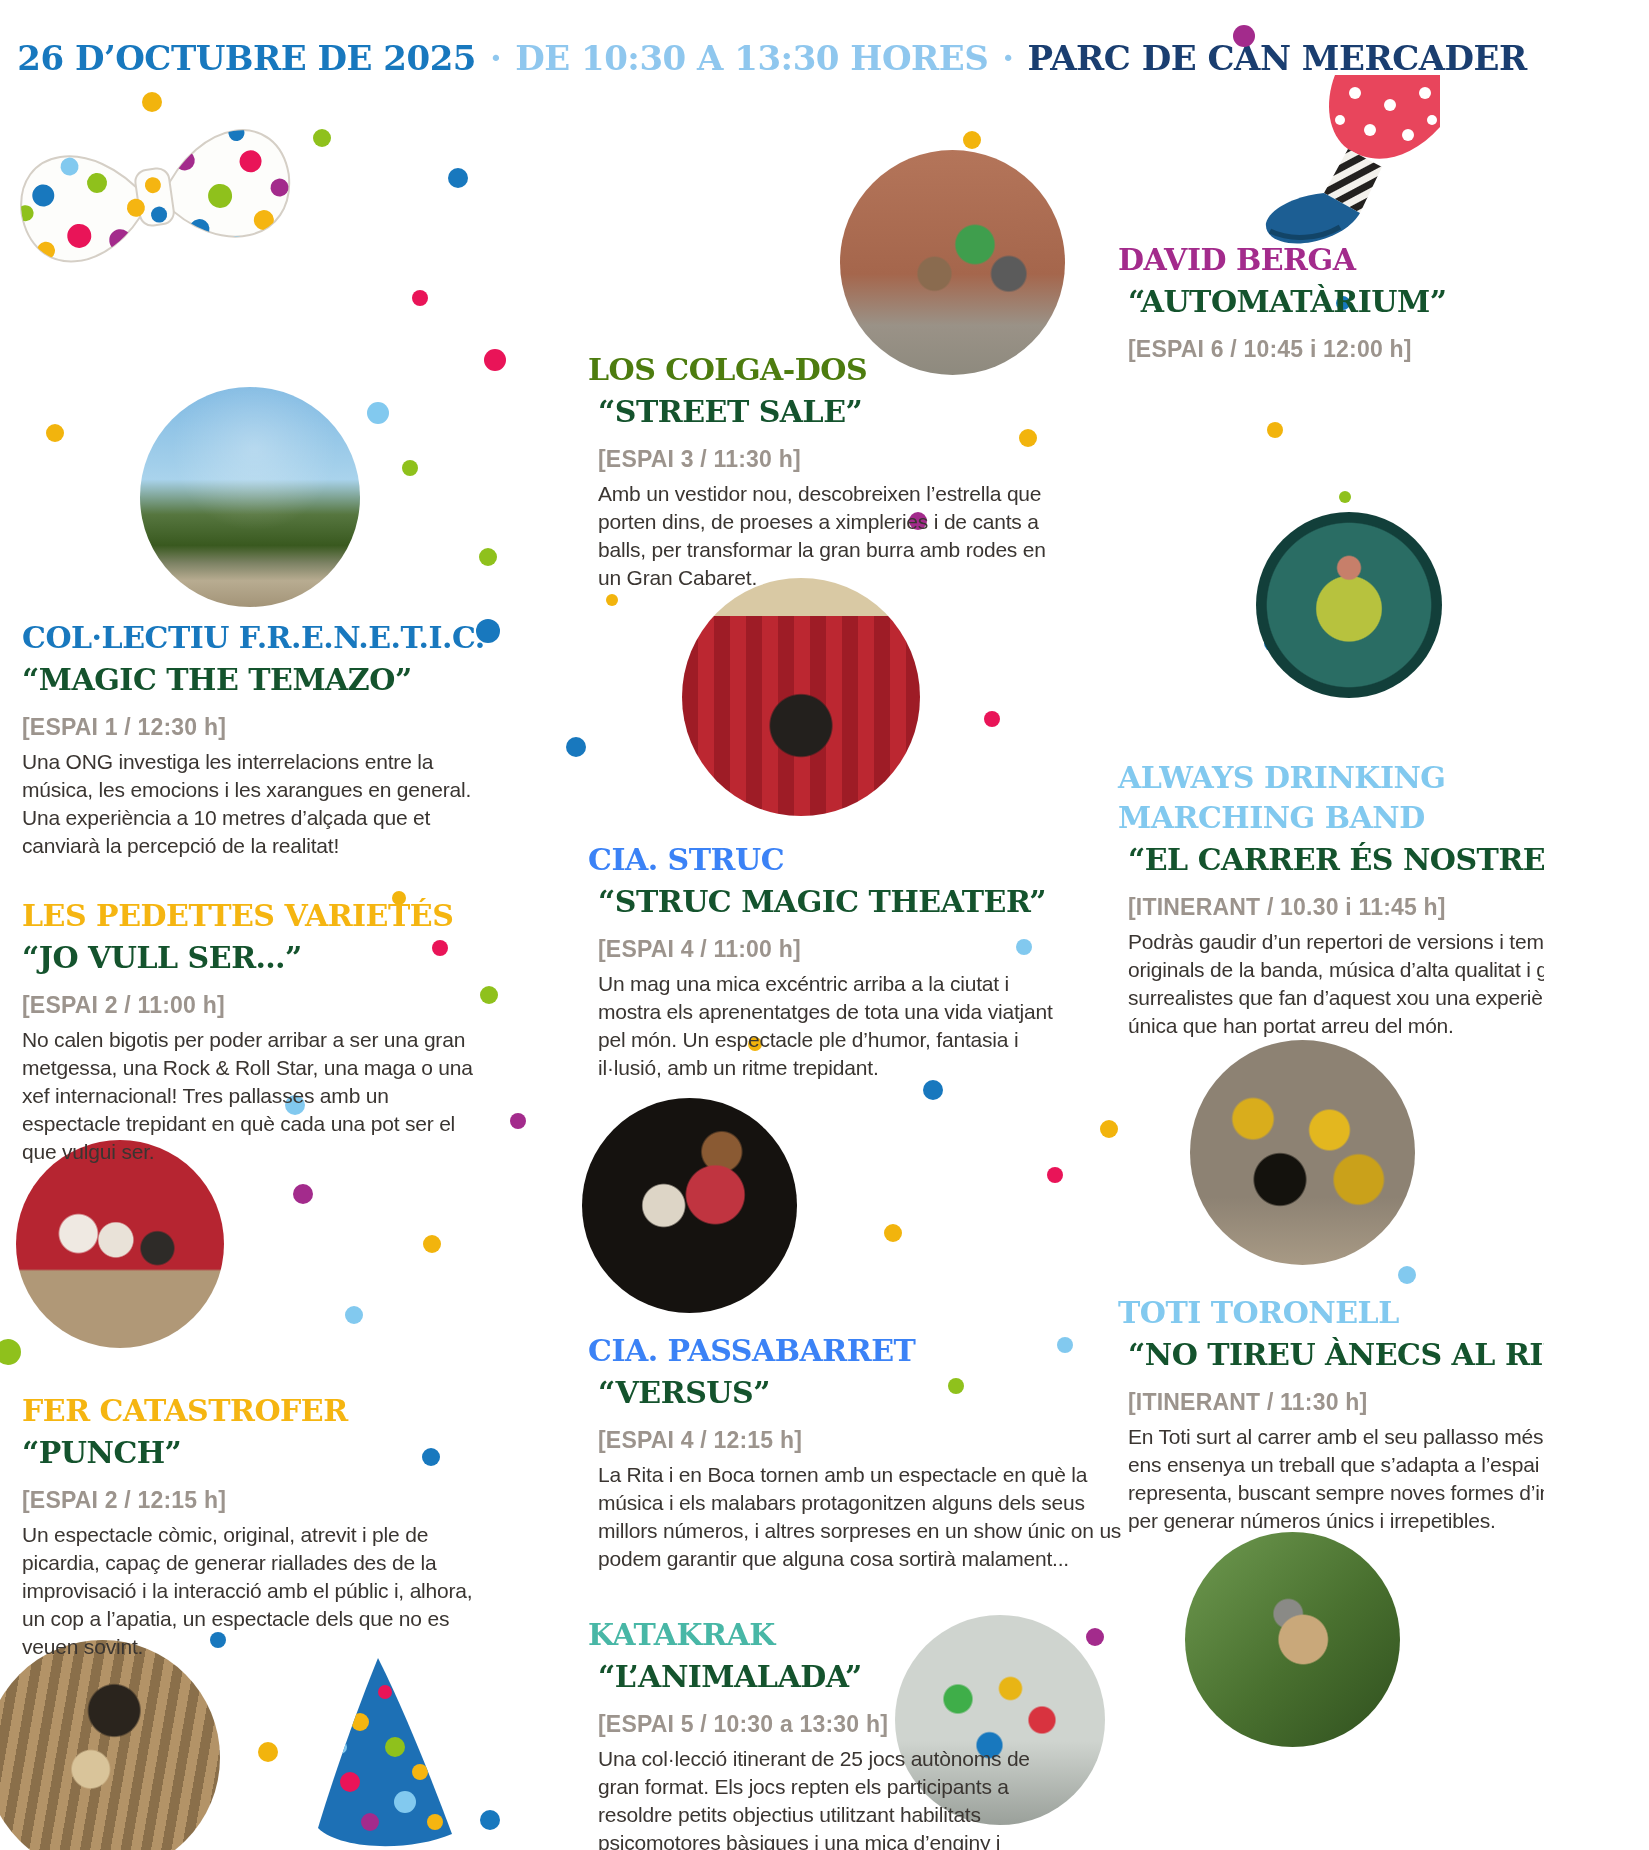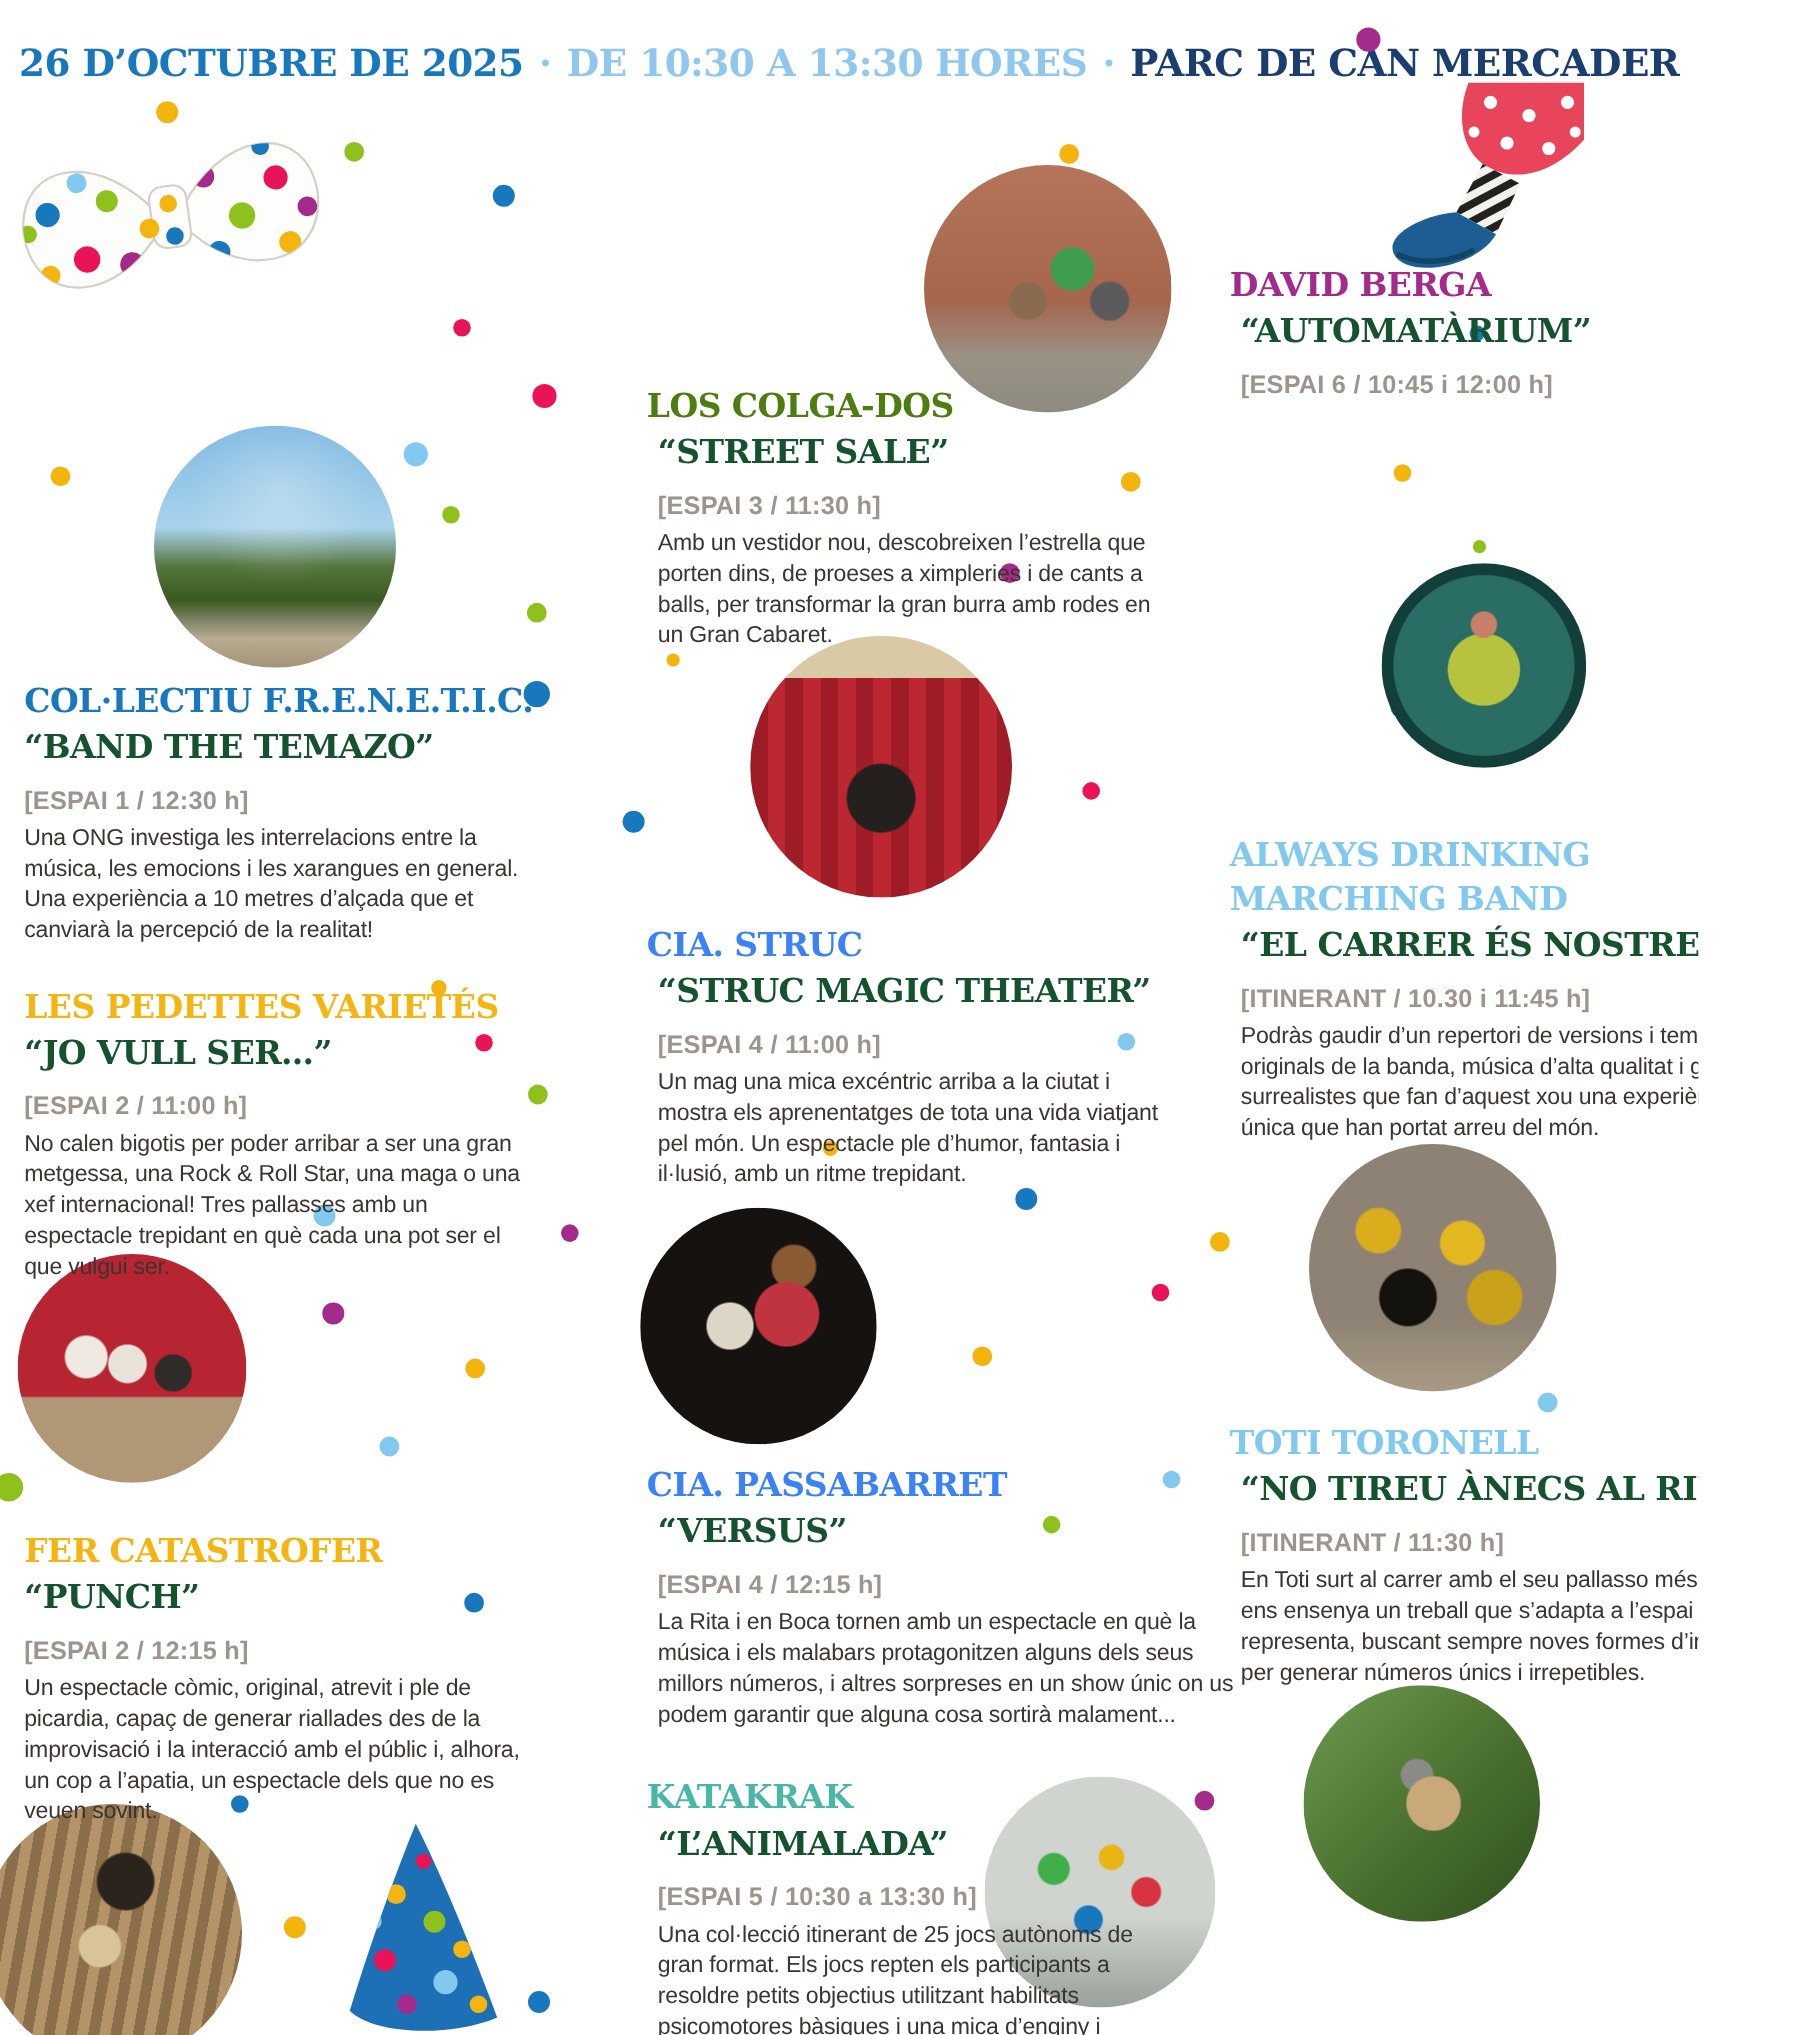--- a/index.html
+++ b/index.html
@@ -257,21 +257,21 @@
   <div class="photo" id="ph-automatarium"></div>
   <div class="photo" id="ph-clown-doctors"></div>
   <div class="photo" id="ph-versus"></div>
   <div class="photo" id="ph-band"></div>
   <div class="photo" id="ph-toti-clown"></div>
   <div class="photo" id="ph-games"></div>
   <div class="photo" id="ph-accordion"></div>
 
   <section class="show-block" style="left:22px;top:618px;width:465px">
     <h2 class="company c-blue">COL·LECTIU F.R.E.N.E.T.I.C.</h2>
-    <h3 class="show-title">“BAND THE TEMAZO”</h3>
+    <h3 class="show-title">“MAGIC THE TEMAZO”</h3>
     <div class="meta">[ESPAI 1 / 12:30 h]</div>
     <p class="desc">Una ONG investiga les interrelacions entre la música, les emocions i les xarangues en general. Una experiència a 10 metres d’alçada que et canviarà la percepció de la realitat!</p>
   </section>
 
   <section class="show-block" style="left:22px;top:896px;width:465px">
     <h2 class="company c-yellow">LES PEDETTES VARIETÉS</h2>
     <h3 class="show-title">“JO VULL SER…”</h3>
     <div class="meta">[ESPAI 2 / 11:00 h]</div>
     <p class="desc">No calen bigotis per poder arribar a ser una gran metgessa, una Rock &amp; Roll Star, una maga o una xef internacional! Tres pallasses amb un espectacle trepidant en què cada una pot ser el que vulgui ser.</p>
   </section>

